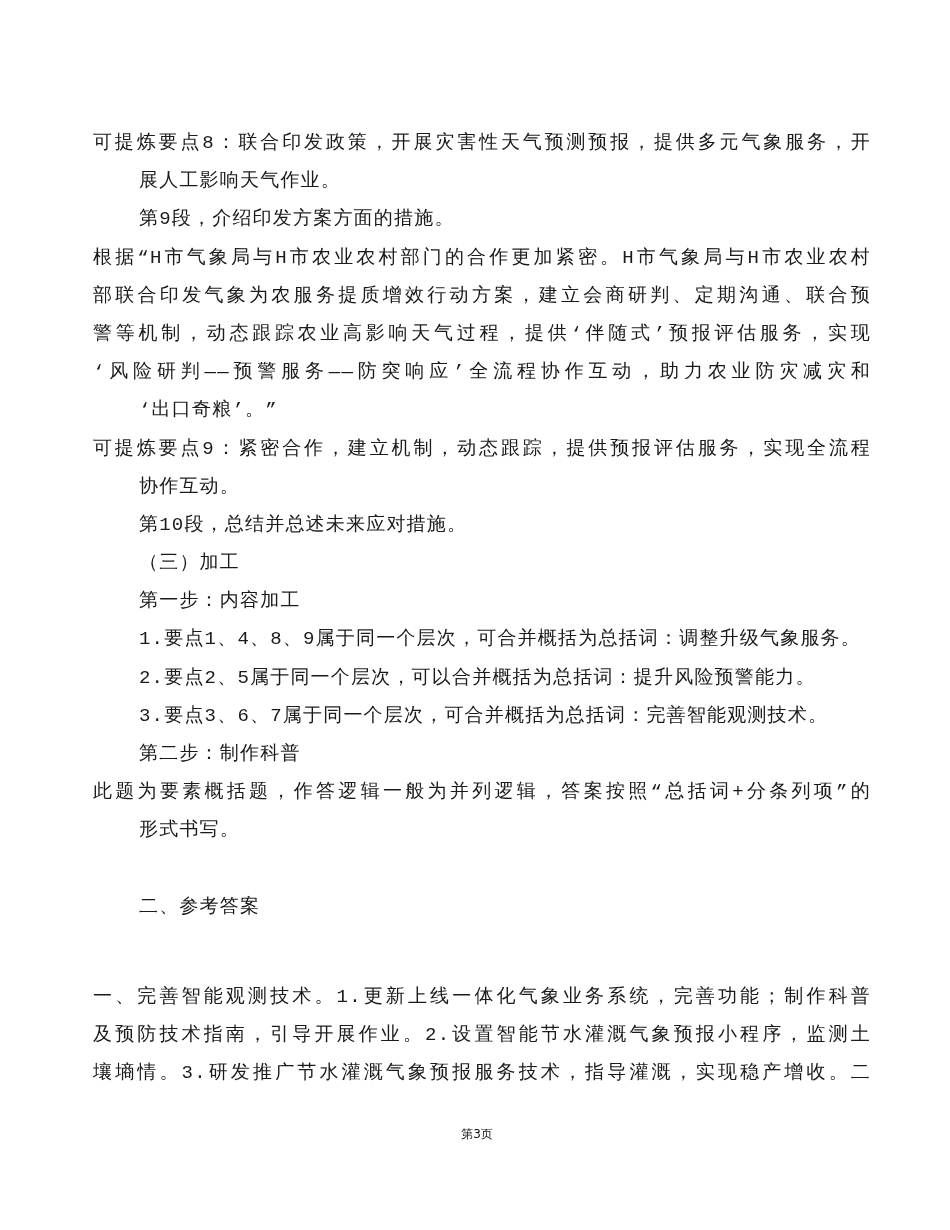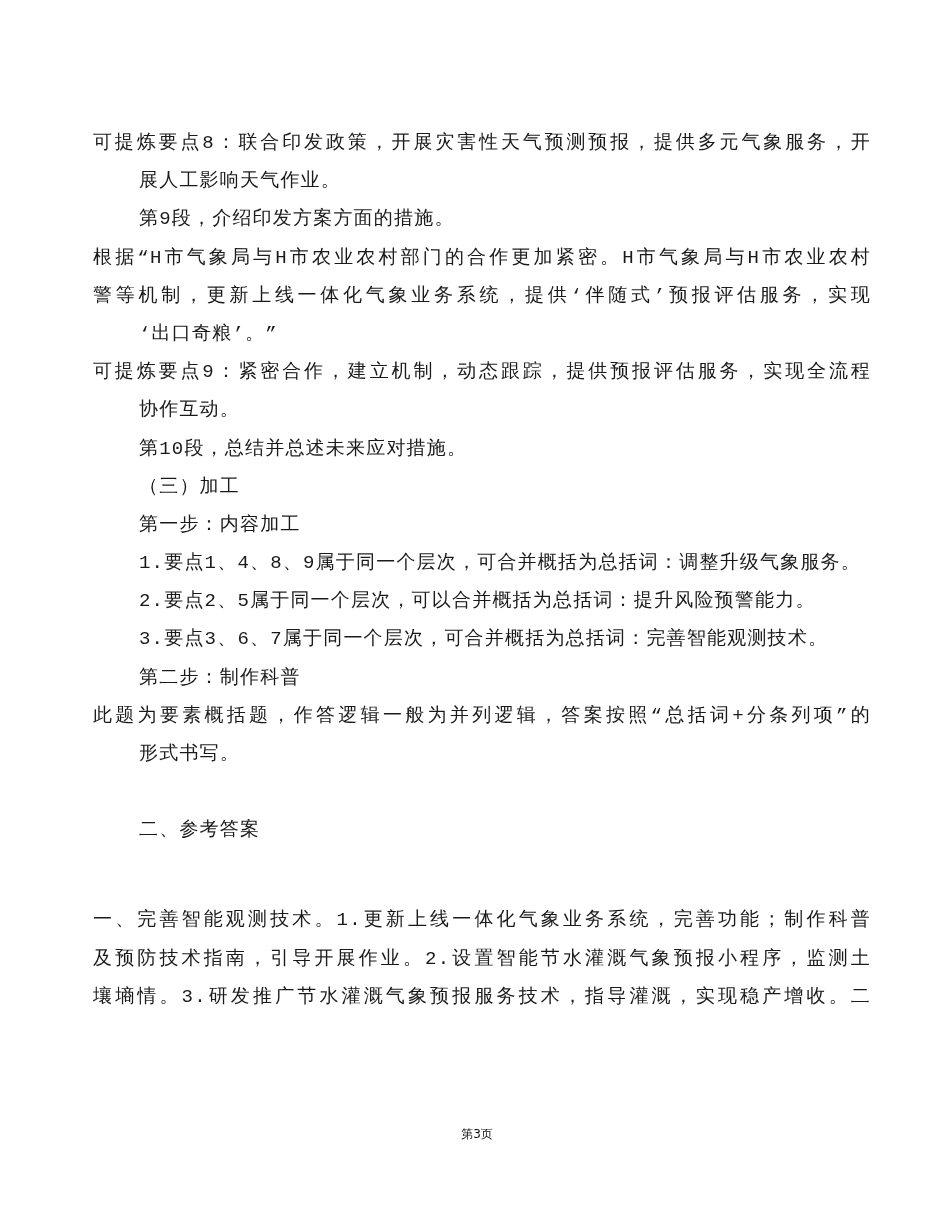--- a/index.html
+++ b/index.html
@@ -49,21 +49,23 @@
   }
 </style>
 </head>
 <body>
 
 <div class="page">
   <div class="line">可提炼要点8：联合印发政策，开展灾害性天气预测预报，提供多元气象服务，开</div>
   <div class="line last">展人工影响天气作业。</div>
   <div class="line last">第9段，介绍印发方案方面的措施。</div>
   <div class="line">根据“H市气象局与H市农业农村部门的合作更加紧密。H市气象局与H市农业农村</div>
-  <div class="line">警等机制，更新上线一体化气象业务系统，提供‘伴随式’预报评估服务，实现</div>
+  <div class="line">部联合印发气象为农服务提质增效行动方案，建立会商研判、定期沟通、联合预</div>
+  <div class="line">警等机制，动态跟踪农业高影响天气过程，提供‘伴随式’预报评估服务，实现</div>
+  <div class="line">‘风险研判——预警服务——防突响应’全流程协作互动，助力农业防灾减灾和</div>
   <div class="line last">‘出口奇粮’。”</div>
   <div class="line">可提炼要点9：紧密合作，建立机制，动态跟踪，提供预报评估服务，实现全流程</div>
   <div class="line last">协作互动。</div>
   <div class="line last">第10段，总结并总述未来应对措施。</div>
   <div class="line last">（三）加工</div>
   <div class="line last">第一步：内容加工</div>
   <div class="line last">1.要点1、4、8、9属于同一个层次，可合并概括为总括词：调整升级气象服务。</div>
   <div class="line last">2.要点2、5属于同一个层次，可以合并概括为总括词：提升风险预警能力。</div>
   <div class="line last">3.要点3、6、7属于同一个层次，可合并概括为总括词：完善智能观测技术。</div>
   <div class="line last">第二步：制作科普</div>

